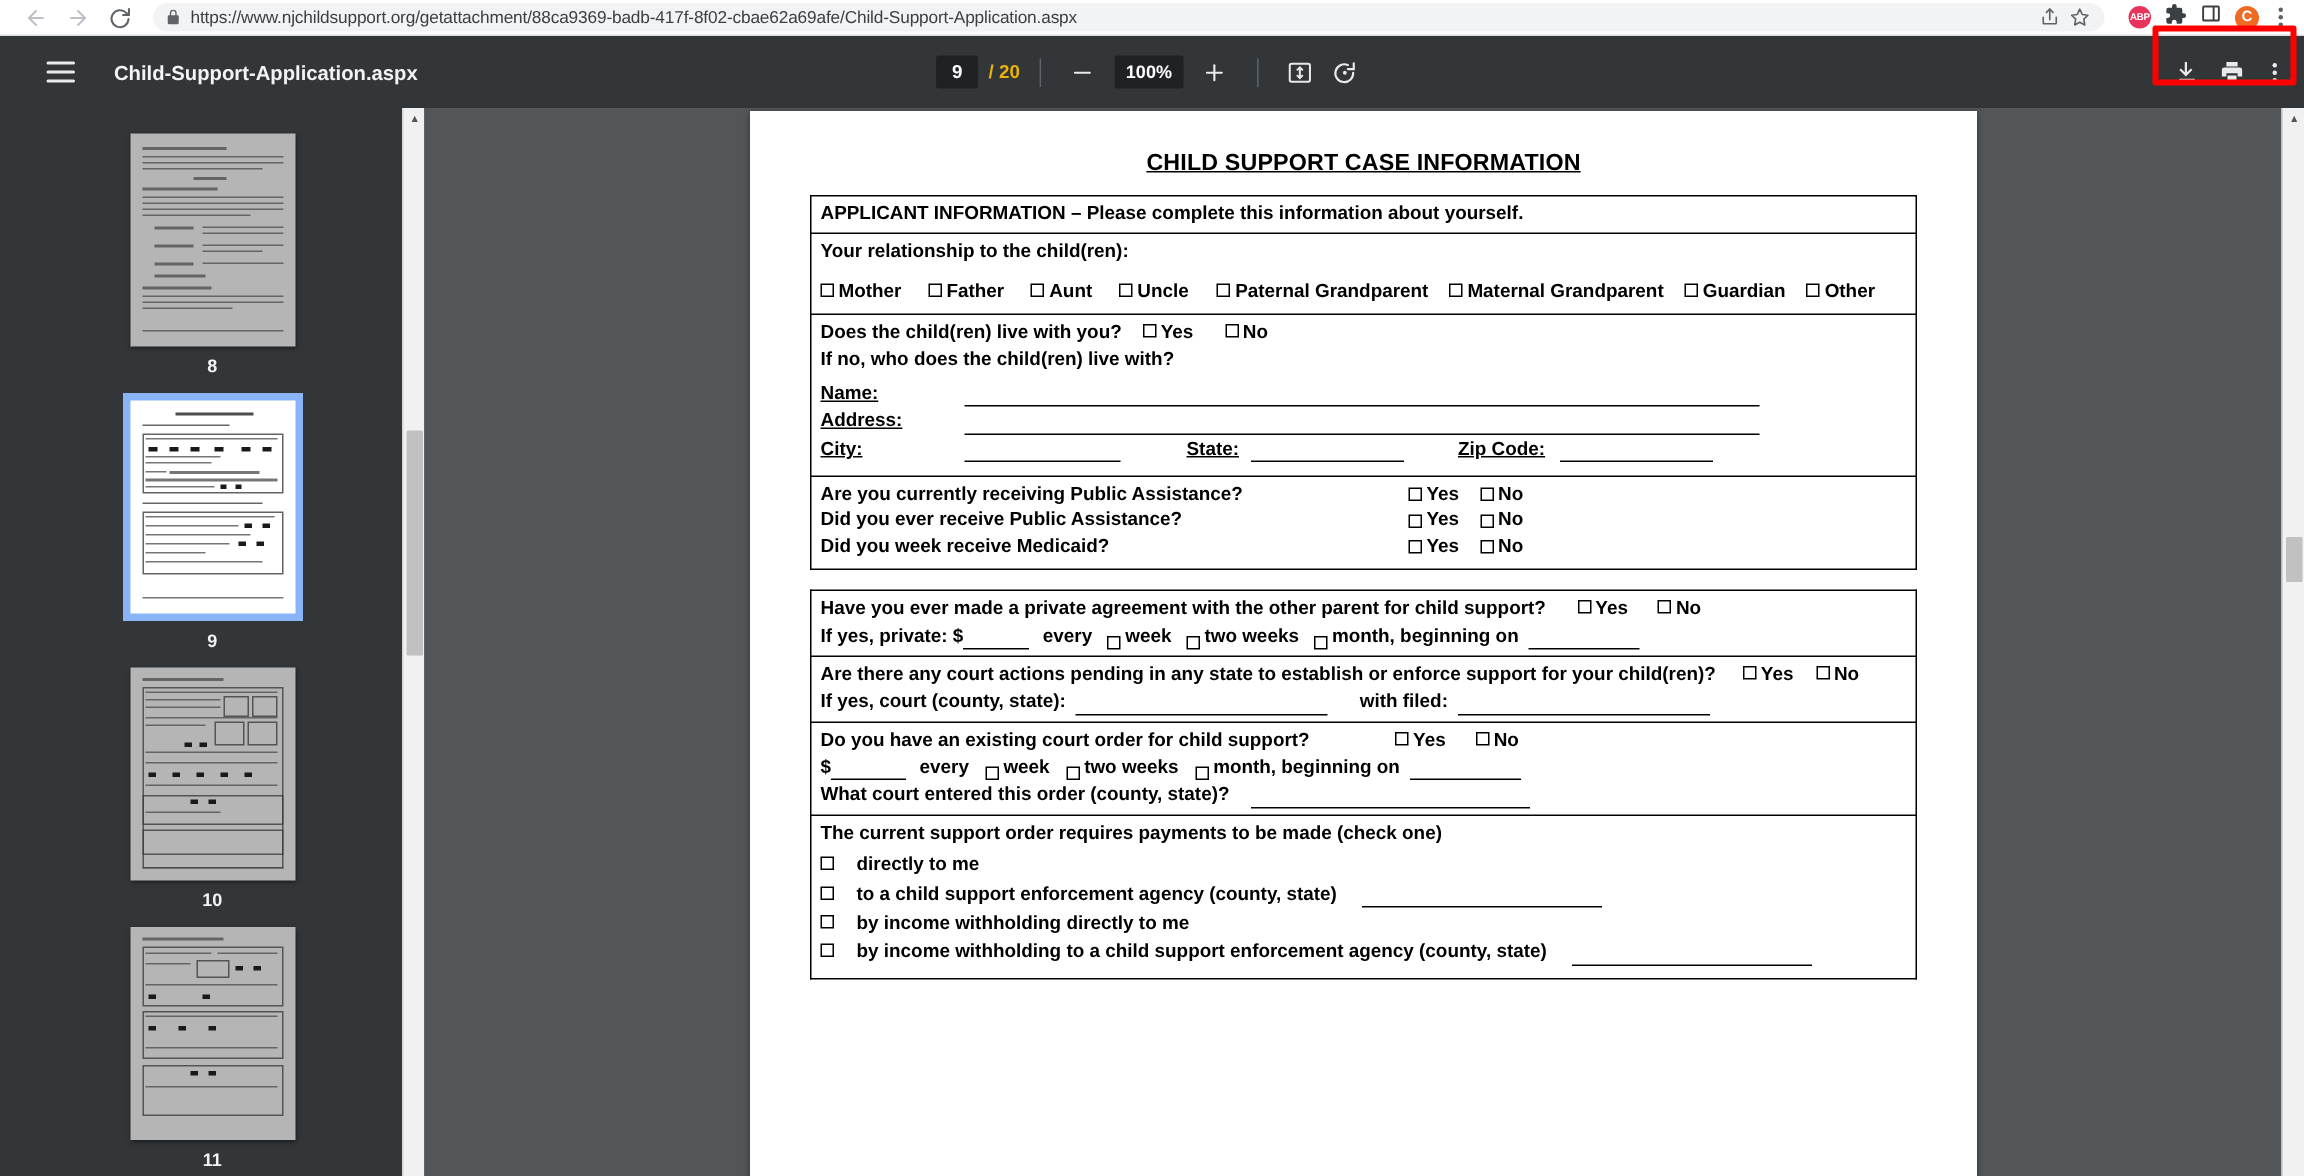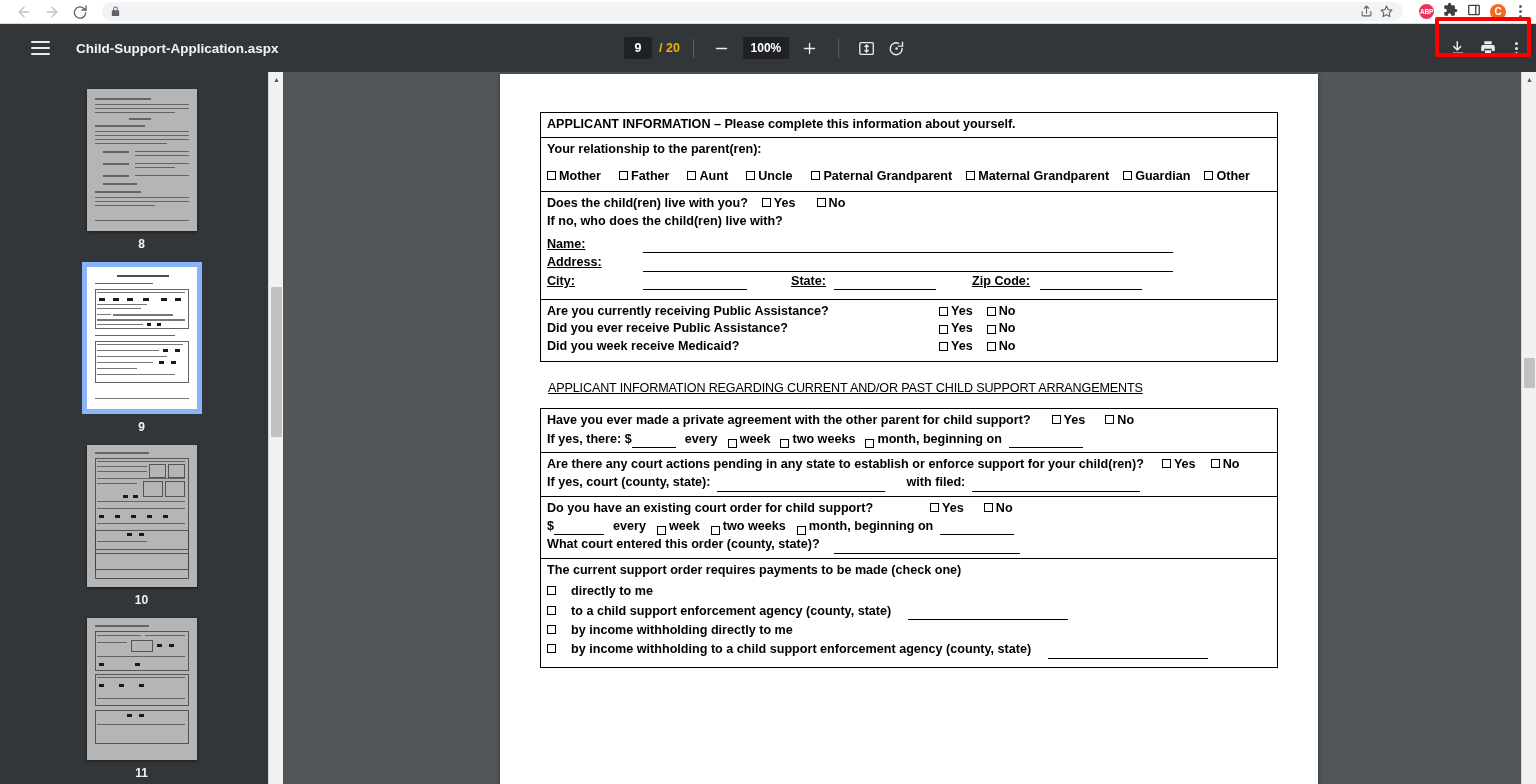--- a/index.html
+++ b/index.html
@@ -305,20 +305,21 @@
         <path d="M20.5 13a8.5 8.5 0 1 1-2.3-6.1L21 9"></path>
       </svg>
   </div>
 
   <div class="omnibox">
     <span class="lock-icon">
       <svg width="11" height="11" viewBox="0 0 24 24" fill="#5f6368">
           <path d="M12 1a5 5 0 0 0-5 5v3H5.5A1.5 1.5 0 0 0 4 10.5v10A1.5 1.5 0 0 0 5.5 22h13a1.5 1.5 0 0 0 1.5-1.5v-10A1.5 1.5 0 0 0 18.5 9H17V6a5 5 0 0 0-5-5zm0 2a3 3 0 0 1 3 3v3H9V6a3 3 0 0 1 3-3z"></path>
         </svg>
     </span>
+    <span class="omnibox-url">https://www.njchildsupport.org/getattachment/88ca9369-badb-417f-8f02-cbae62a69afe/Child-Support-Application.aspx</span>
     <span class="omni-actions">
       <span class="omni-ic">
         <svg width="13" height="13" viewBox="0 0 24 24" fill="none" stroke="#5f6368" stroke-width="2" stroke-linecap="round" stroke-linejoin="round">
             <path d="M4 12v7a1 1 0 0 0 1 1h14a1 1 0 0 0 1-1v-7"></path>
             <polyline points="16 6 12 2 8 6"></polyline>
             <line x1="12" y1="2" x2="12" y2="15"></line>
           </svg>
       </span>
       <span class="omni-ic">
         <svg width="13" height="13" viewBox="0 0 24 24" fill="none" stroke="#5f6368" stroke-width="2" stroke-linejoin="round">
@@ -554,30 +555,31 @@
     <div class="sb-scroll">
       <div class="sb-arrow">▲</div>
       <div class="sb-thumb" style="top:215px;height:150px;"></div>
 
     </div>
   </div>
 
   <div class="page-area">
     <div class="pdf-page">
 
+      <div class="doc-title-main">CHILD SUPPORT CASE INFORMATION</div>
 
 
       <table class="form">
         <tbody>
             <tr>
           <td colspan="1">APPLICANT INFORMATION – Please complete this information about yourself.</td>
         </tr>
         <tr>
           <td style="padding-bottom:6px">
-            <div>Your relationship to the parent(ren):</div>
+            <div>Your relationship to the child(ren):</div>
             <div style="margin-top:9px; white-space:nowrap;">
               <span class="nowrap"><span class="cb"></span><span>Mother</span></span>
               <span style="display:inline-block;width:11px"></span>
               <span class="nowrap"><span class="cb"></span><span>Father</span></span>
               <span style="display:inline-block;width:11px"></span>
               <span class="nowrap"><span class="cb"></span><span>Aunt</span></span>
               <span style="display:inline-block;width:11px"></span>
               <span class="nowrap"><span class="cb"></span><span>Uncle</span></span>
               <span style="display:inline-block;width:12px"></span>
               <span class="nowrap"><span class="cb"></span><span>Paternal Grandparent</span></span>
@@ -648,35 +650,34 @@
                   <span>Yes</span>
               <span style="display:inline-block;width:14px"></span>
               <span class="cb"></span>
                   <span>No</span>
             </div>
           </td>
         </tr>
       </tbody>
         </table>
 
-      <div class="sub-head">APPLICANT INFORMATION REGARDING CURRENT AND/OR PAST CHILD SUPPORT ARRANGEMENTS</div>
 
       <table class="form" style="margin-top:13px">
         <tbody>
         <tr>
           <td>
             <div class="nowrap">
               <span>Have you ever made a private agreement with the other parent for child support?</span>
               <span style="display:inline-block;width:14px"></span>
               <span class="cb"></span><span>Yes</span>
               <span style="display:inline-block;width:13px"></span>
               <span class="cb"></span><span>No</span>
             </div>
             <div class="row2" style="margin-top:1px">
-              <span>If yes, there:  $</span>
+              <span>If yes, private:  $</span>
               <span class="ul" style="width:44px"></span>
               <span style="display:inline-block;width:9px"></span>
               <span>every</span>
               <span style="display:inline-block;width:10px"></span>
               <span class="cb"></span>
                   <span>week</span>
               <span style="display:inline-block;width:10px"></span>
               <span class="cb"></span>
                   <span>two weeks</span>
               <span style="display:inline-block;width:10px"></span>

